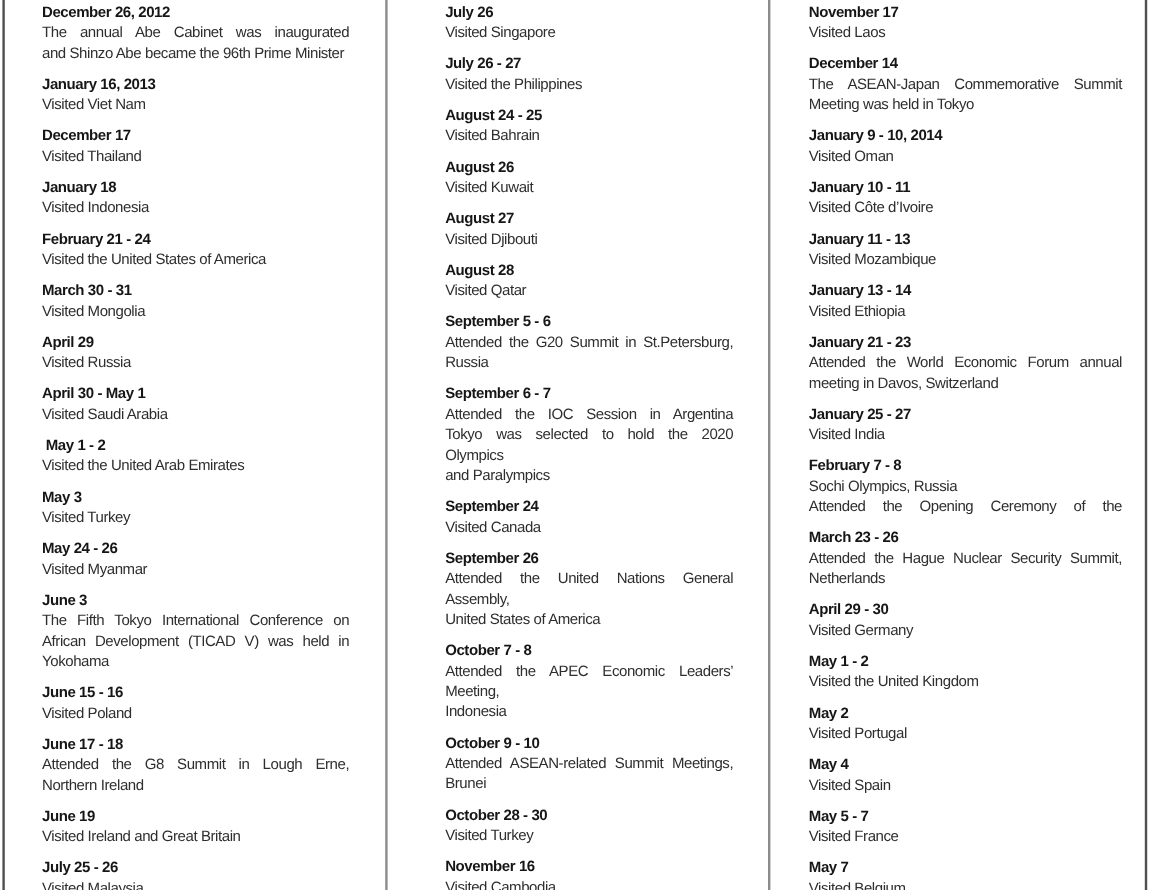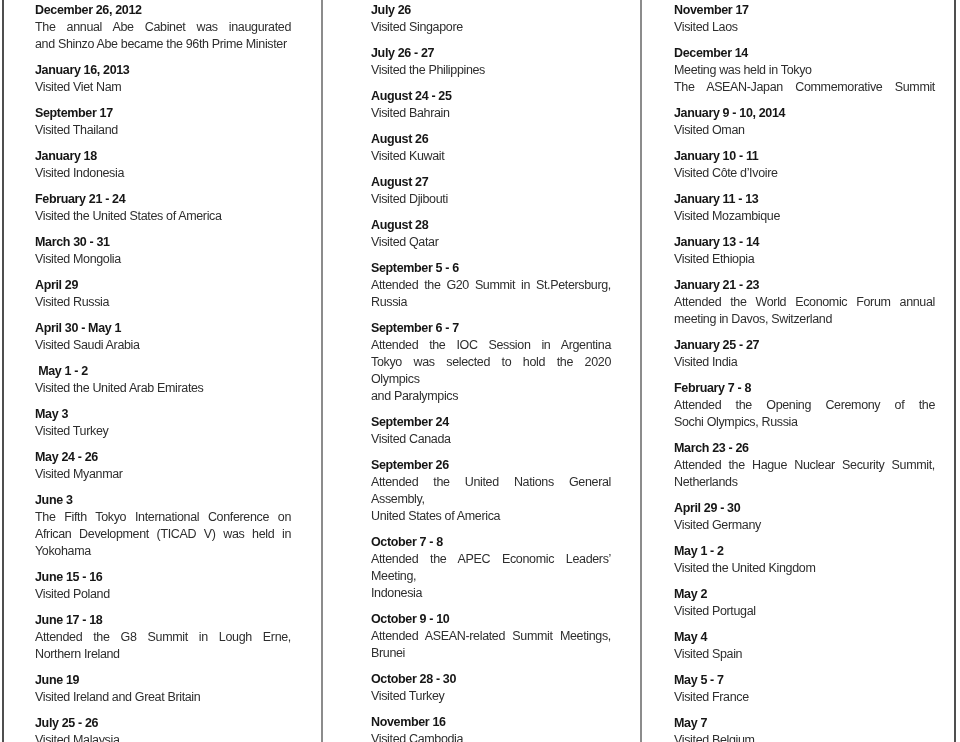--- a/index.html
+++ b/index.html
@@ -57,21 +57,21 @@
   </div>
 
   <div class="entry">
     <div class="entry-date">January 16, 2013</div>
     <div class="entry-desc">
           <div class="desc-line">Visited Viet Nam</div>
         </div>
   </div>
 
   <div class="entry">
-    <div class="entry-date">September 17</div>
+    <div class="entry-date">December 17</div>
     <div class="entry-desc">
           <div class="desc-line">Visited Thailand</div>
         </div>
   </div>
 
   <div class="entry">
     <div class="entry-date">January 18</div>
     <div class="entry-desc">
           <div class="desc-line">Visited Indonesia</div>
         </div>
@@ -273,22 +273,22 @@
   <div class="entry">
     <div class="entry-date">November 17</div>
     <div class="entry-desc">
           <div class="desc-line">Visited Laos</div>
         </div>
   </div>
 
   <div class="entry">
     <div class="entry-date">December 14</div>
     <div class="entry-desc">
+          <div class="desc-line j">The ASEAN-Japan Commemorative Summit</div>
           <div class="desc-line">Meeting was held in Tokyo</div>
-          <div class="desc-line j">The ASEAN-Japan Commemorative Summit</div>
         </div>
   </div>
 
   <div class="entry">
     <div class="entry-date">January 9 - 10, 2014</div>
     <div class="entry-desc">
           <div class="desc-line">Visited Oman</div>
         </div>
   </div>
 
@@ -324,22 +324,22 @@
   <div class="entry">
     <div class="entry-date">January 25 - 27</div>
     <div class="entry-desc">
           <div class="desc-line">Visited India</div>
         </div>
   </div>
 
   <div class="entry">
     <div class="entry-date">February 7 - 8</div>
     <div class="entry-desc">
+          <div class="desc-line">Sochi Olympics, Russia</div>
           <div class="desc-line j">Attended the Opening Ceremony of the</div>
-          <div class="desc-line">Sochi Olympics, Russia</div>
         </div>
   </div>
 
   <div class="entry">
     <div class="entry-date">March 23 - 26</div>
     <div class="entry-desc">
           <div class="desc-line j">Attended the Hague Nuclear Security Summit,</div>
           <div class="desc-line">Netherlands</div>
         </div>
   </div>

